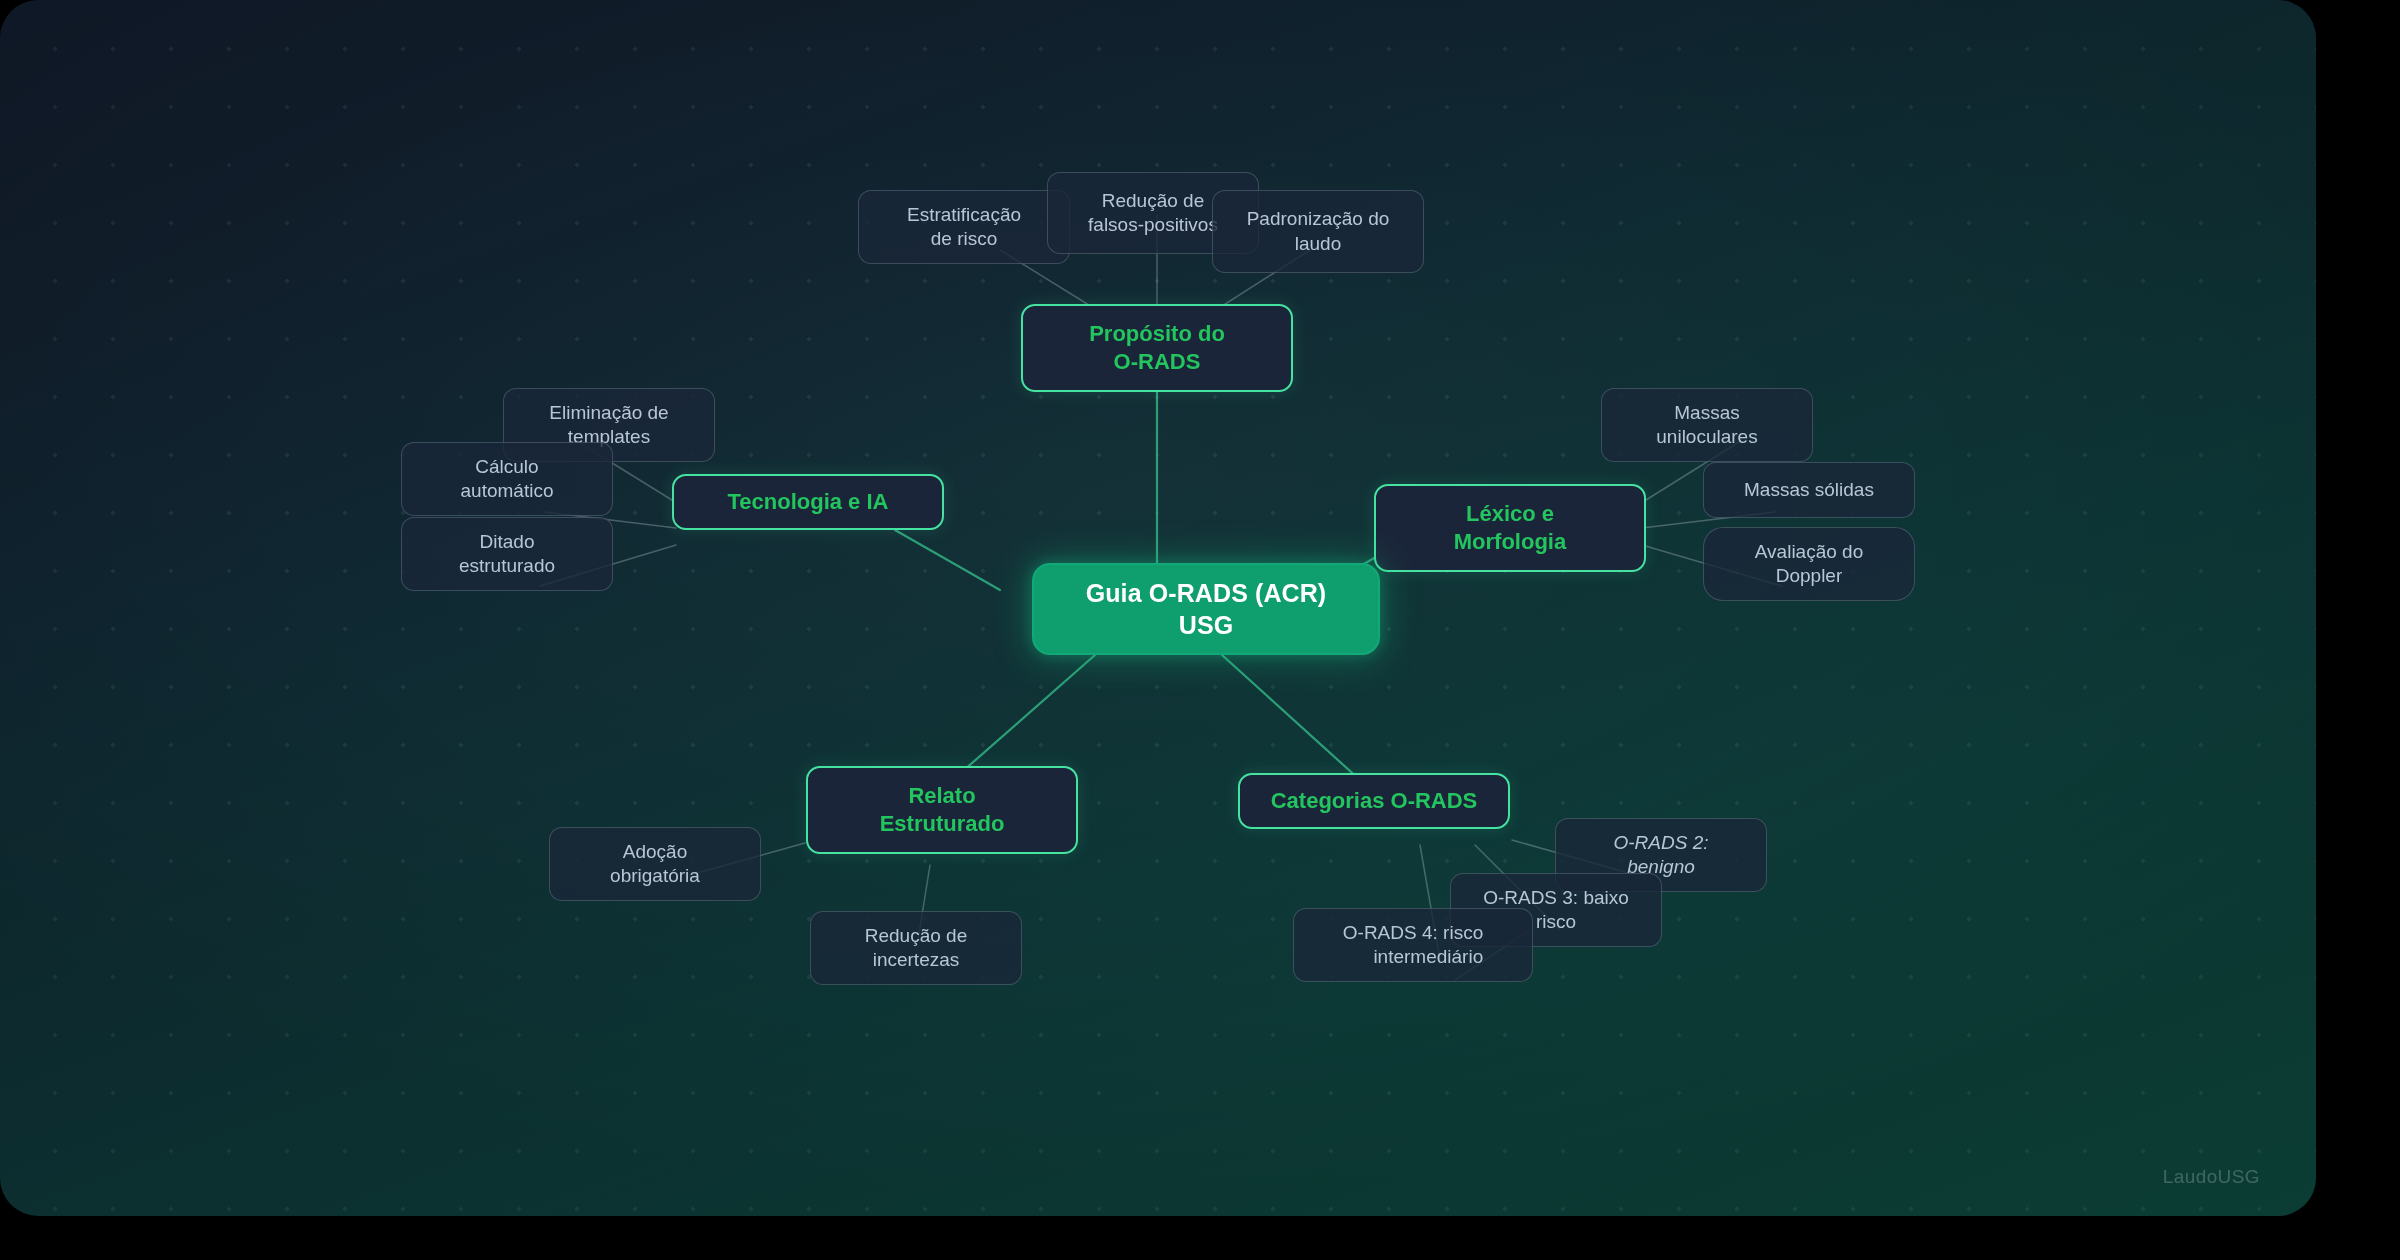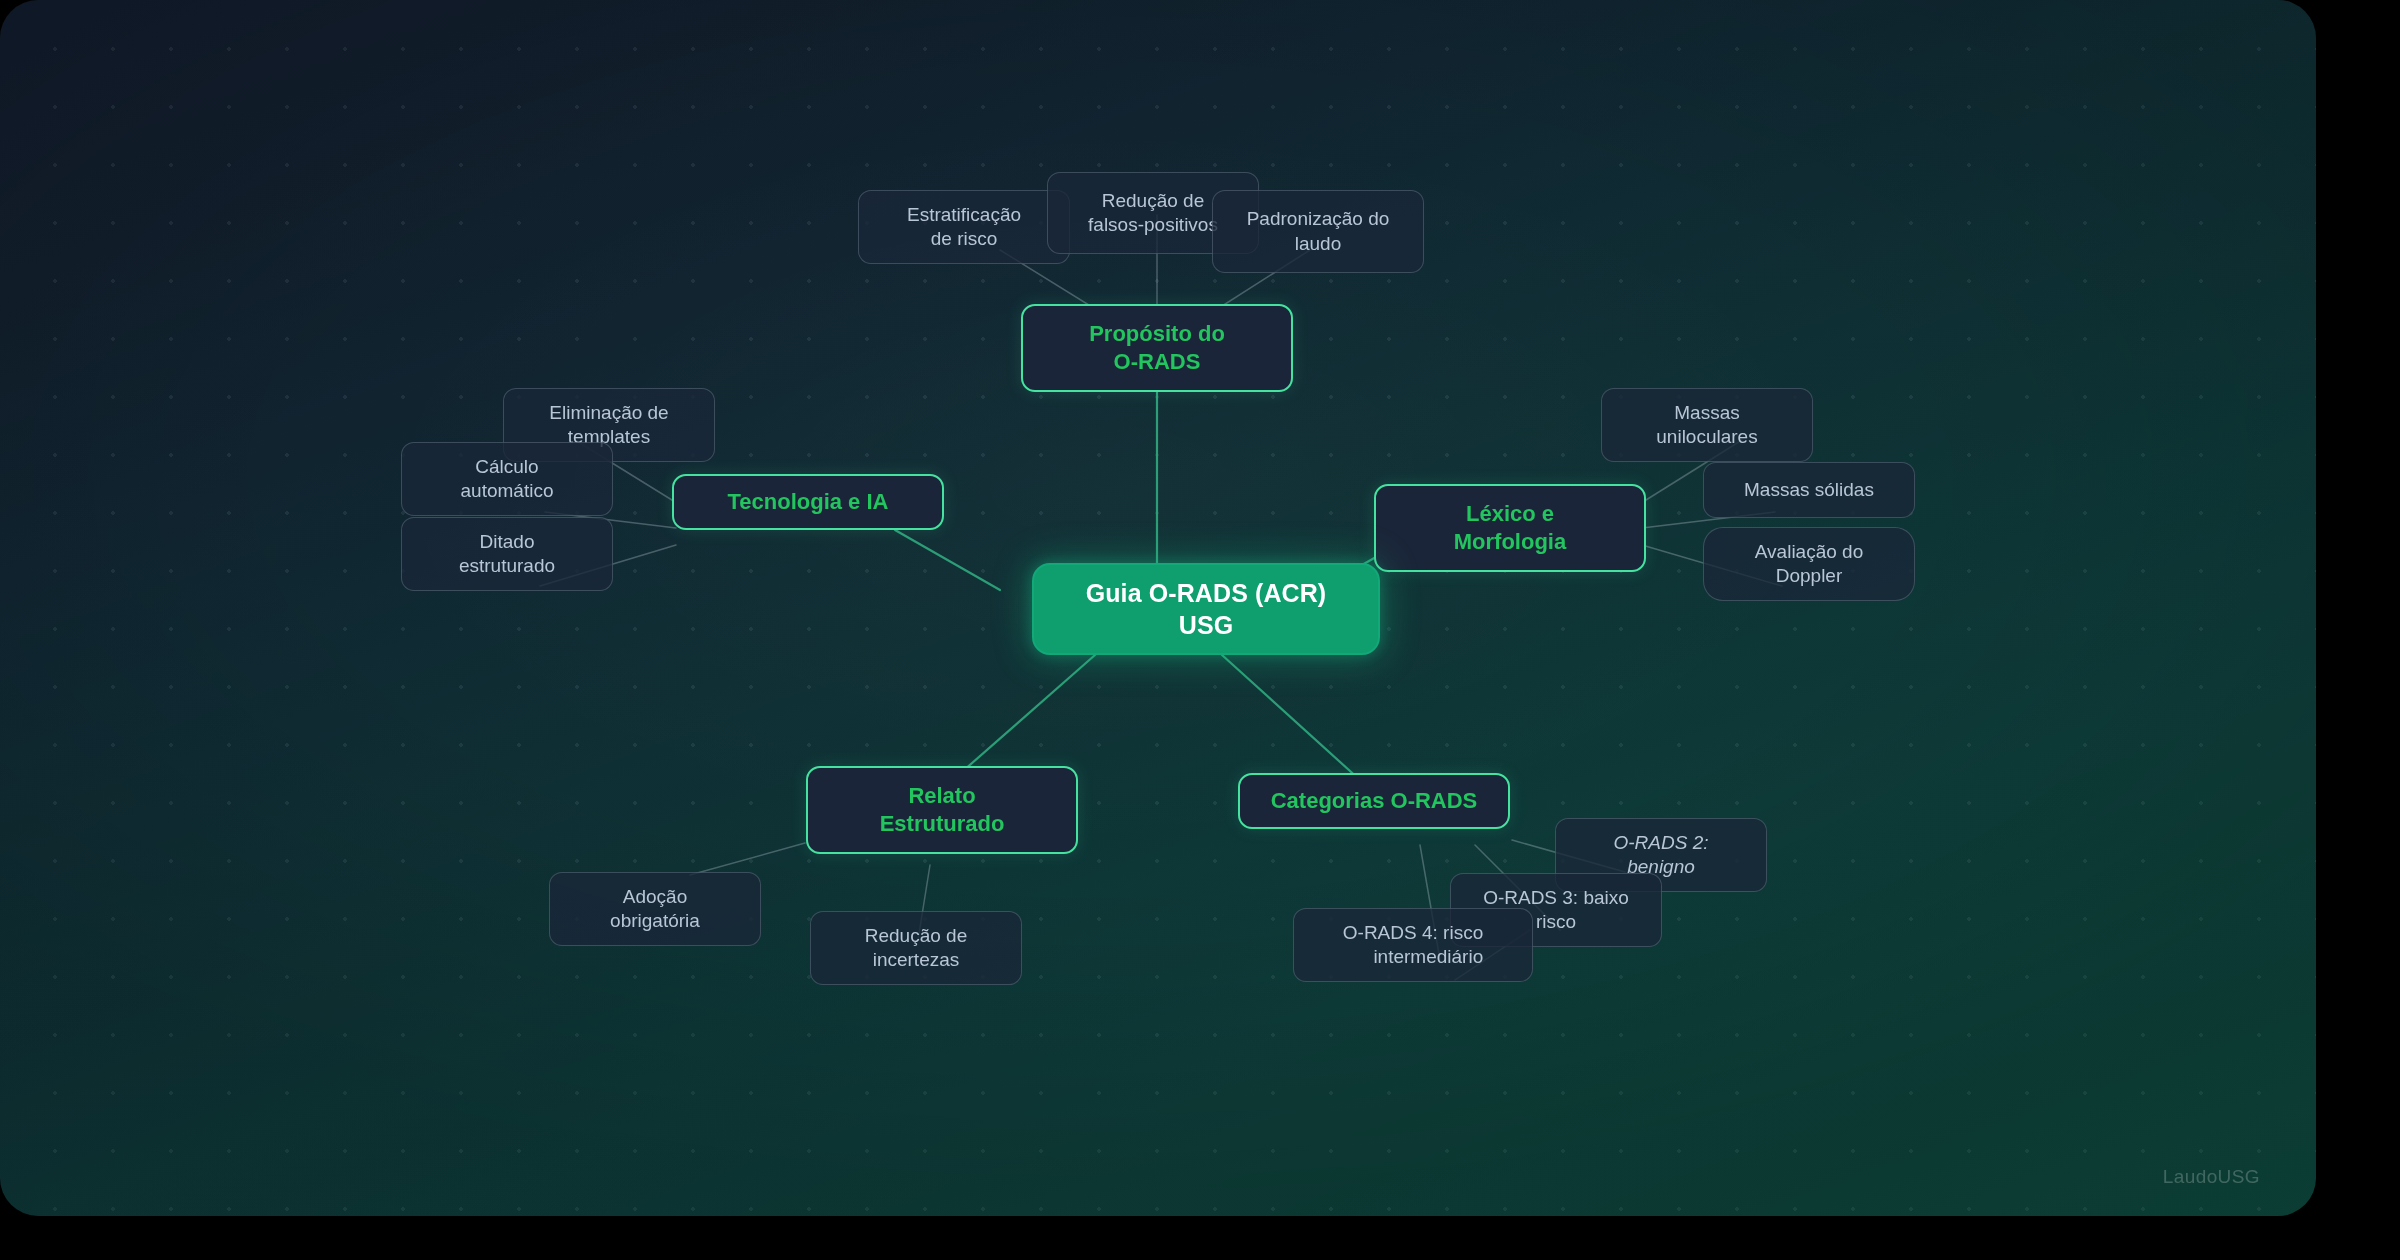--- a/index.html
+++ b/index.html
@@ -188,21 +188,21 @@
 
     <div class="node leaf" style="left:1703px; top:527px; width:212px; height:74px;border-radius:20px;">Avaliação do
 Doppler</div>
 
     <div class="node branch" style="left:1374px; top:484px; width:272px; height:88px;">Léxico e
 Morfologia</div>
 
     <div class="node root" style="left:985px; top:563px; width:348px; height:92px;margin-left:47px;">Guia O-RADS (ACR)
 USG</div>
 
-    <div class="node leaf" style="left:549px; top:872px; width:212px; height:74px;">Adoção
+    <div class="node leaf" style="left:549px; top:827px; width:212px; height:74px;">Adoção
 obrigatória</div>
 
     <div class="node leaf" style="left:810px; top:911px; width:212px; height:74px;">Redução de
 incertezas</div>
 
     <div class="node branch" style="left:806px; top:766px; width:272px; height:88px;">Relato
 Estruturado</div>
 
     <div class="node branch" style="left:1238px; top:773px; width:272px; height:56px;">Categorias O-RADS</div>
 

